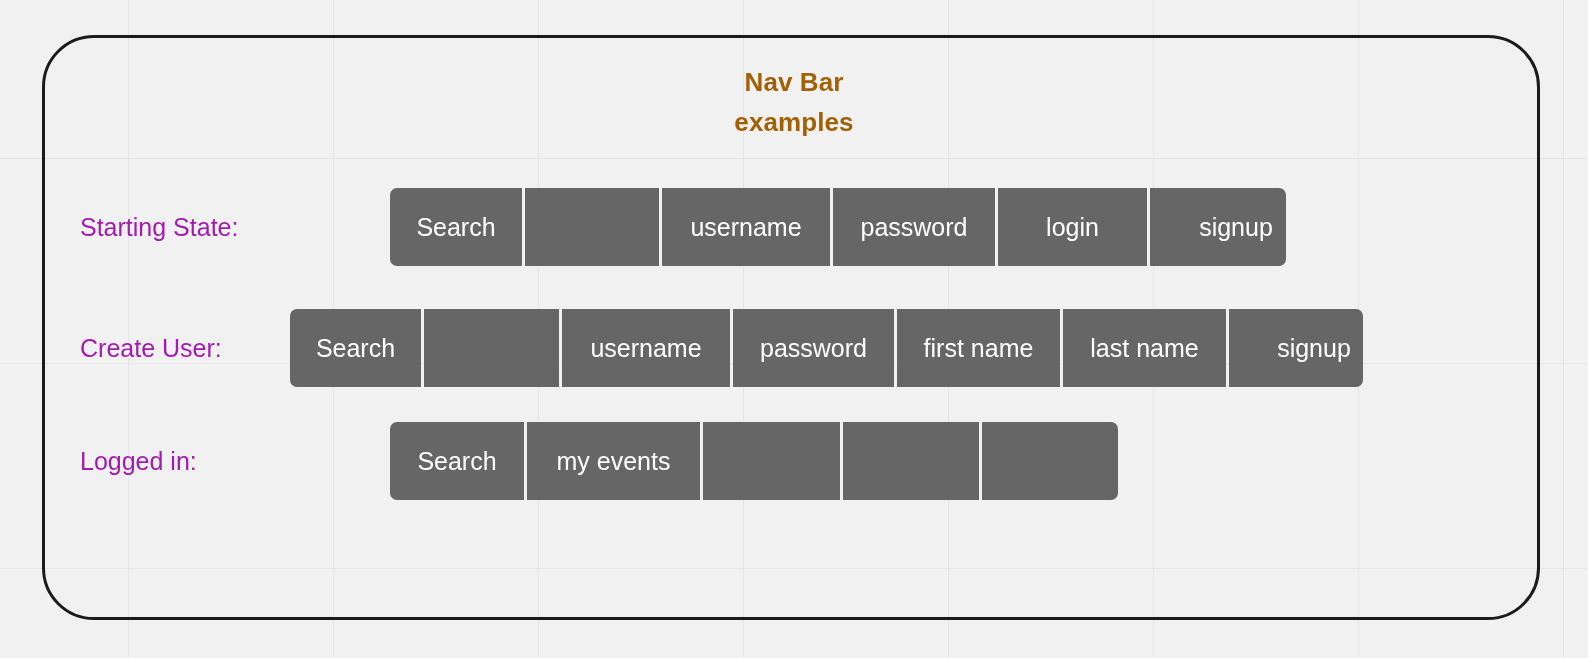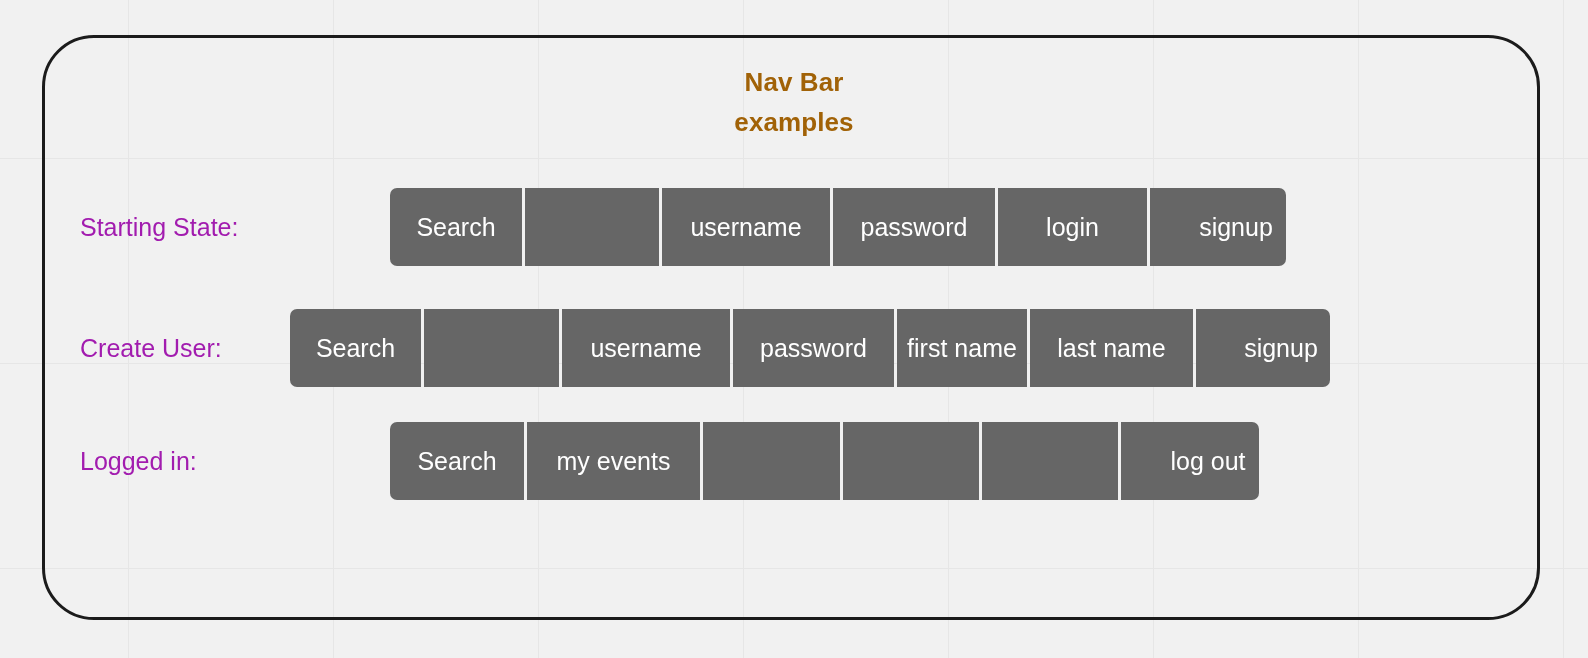--- a/index.html
+++ b/index.html
@@ -150,31 +150,30 @@
     </div>
   </div>
 
   <div class="nav-row" id="row-create-user">
     <div class="row-label">Create User:</div>
     <div class="navbar">
       <div class="nav-cell" style="width: 131px;">Search</div>
       <div class="nav-cell" style="width: 135px;"></div>
       <div class="nav-cell" style="width: 168px;">username</div>
       <div class="nav-cell" style="width: 161px;">password</div>
-      <div class="nav-cell" style="width: 130px;">first name</div>
+      <div class="nav-cell" style="width: 163px;">first name</div>
       <div class="nav-cell" style="width: 163px;">last name</div>
       <div class="nav-cell" style="width: 134px;">signup</div>
     </div>
   </div>
 
   <div class="nav-row" id="row-logged-in">
     <div class="row-label">Logged in:</div>
     <div class="navbar">
       <div class="nav-cell" style="width: 134px;">Search</div>
       <div class="nav-cell" style="width: 173px;">my events</div>
       <div class="nav-cell" style="width: 137px;"></div>
       <div class="nav-cell" style="width: 136px;"></div>
       <div class="nav-cell" style="width: 136px;"></div>
-      <div class="nav-cell" style="width: 138px;">log out</div>
     </div>
   </div>
 
 </div>
 
 </body></html>

